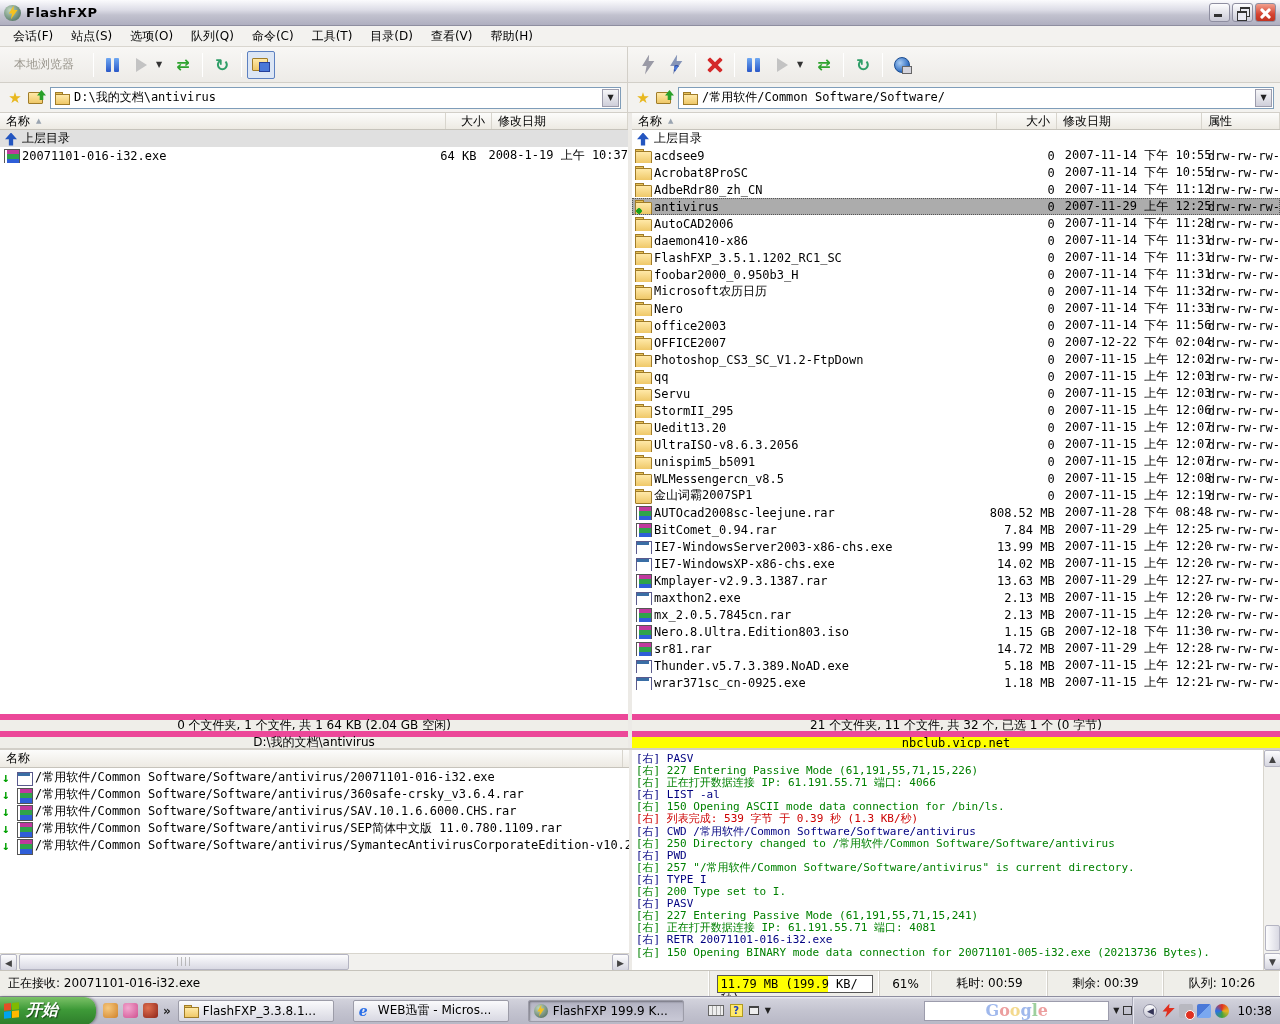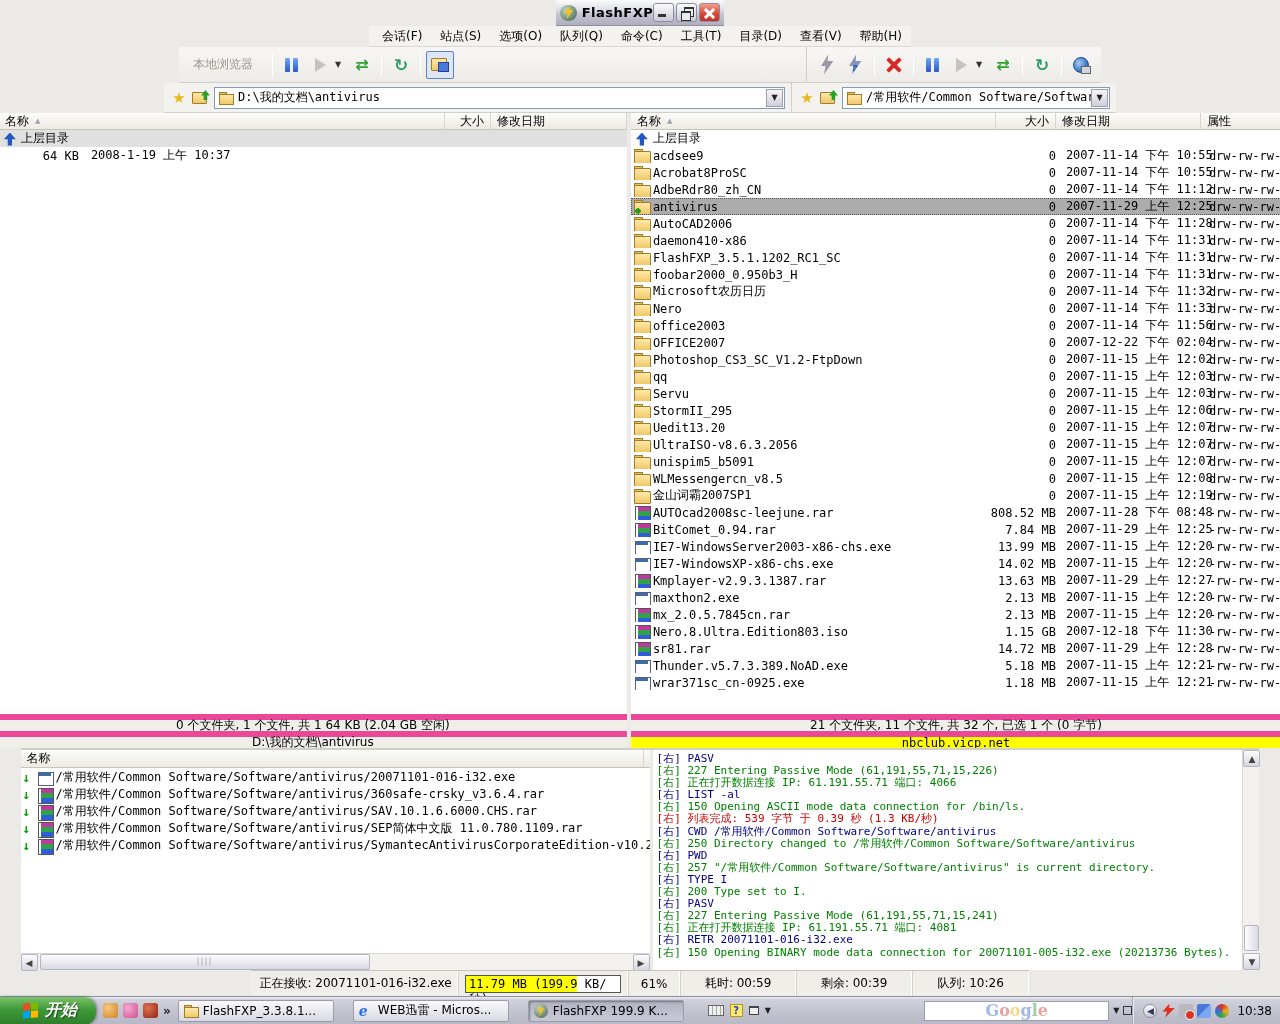--- a/index.html
+++ b/index.html
@@ -1,20 +1,20 @@
 <!DOCTYPE html>
 <html><head>
 <meta charset="utf-8">
 <style>
   * { margin:0; padding:0; box-sizing:border-box; }
   html,body { width:1280px; height:1024px; overflow:hidden; background:#ECEAE6;
     font-family:"DejaVu Sans","Liberation Sans",sans-serif; font-size:12px; color:#000; }
 
   
-  .window { position:absolute; left:0; top:0; right:0; bottom:28px; display:flex; flex-direction:column; background:#ECEAE6;align-items:center; }
+  .window { position:absolute; left:0; top:0; right:0; bottom:28px; display:flex; flex-direction:column; background:#ECEAE6; }
   .titlebar { height:26px; flex:none; display:flex; align-items:center; padding:0 4px;
     background:linear-gradient(180deg,#FBFBFD 0%,#DCDCE6 40%,#C2C2CF 60%,#AFAFC0 100%);
     border-bottom:1px solid #8E8EA0; }
   .title-text { font-weight:bold; font-size:13px; margin-left:5px; letter-spacing:.5px; }
   .winbtns { margin-left:auto; display:flex; gap:2px; }
   .wbtn { width:21px; height:19px; border:1px solid #8E8EA0; border-radius:3px; position:relative;
     background:linear-gradient(180deg,#FDFDFE,#CACAD6); }
   .wbtn.close { background:linear-gradient(180deg,#F2A08E,#D54432 60%,#C03322); }
   .wbtn.min::after { content:""; position:absolute; left:4px; bottom:4px; width:8px; height:3px; background:#333; }
   .wbtn.rest::before { content:""; position:absolute; left:7px; top:3px; width:8px; height:7px; border:1px solid #333; border-top-width:2px; background:#E9E9F1; }
@@ -139,21 +139,21 @@
   .seg.prog { width:170px; }
   .progress-box { width:156px; height:18px; border:1px solid #555; background:#FFF; position:relative; font-family:"DejaVu Sans Mono","Liberation Mono",monospace; }
   .progress-fill { position:absolute; left:0; top:0; bottom:0; width:72%; background:#FFFF00; }
   .progress-text { position:absolute; left:3px; top:1px; font-size:12px; }
   .seg.pct { width:52px; }
   .seg.time { width:116px; }
 
   
   .taskbar { position:absolute; left:0; bottom:0; width:1280px; height:28px; display:flex; align-items:center;
     background:linear-gradient(180deg,#F0F0F5 0%,#D2D2DC 8%,#C4C4D0 50%,#B8B8C6 100%); border-top:1px solid #8E8EA0; }
-  .startbtn { height:28px; width:96px; flex:none; display:flex; align-items:center; gap:6px; padding-left:23px;
+  .startbtn { height:28px; width:96px; flex:none; display:flex; align-items:center; gap:6px; padding-left:4px;
     background:linear-gradient(180deg,#7CC268 0%,#3E9A38 45%,#2E7D2B 100%); border-radius:0 12px 12px 0; box-shadow:1px 0 3px rgba(0,0,0,.4); }
   .flag { width:16px; height:15px; display:grid; grid-template-columns:7px 7px; grid-template-rows:7px 7px; gap:1px; transform:skewY(-6deg); }
   .flag span:nth-child(1){background:#E34F26;} .flag span:nth-child(2){background:#7FBA00;}
   .flag span:nth-child(3){background:#00A4EF;} .flag span:nth-child(4){background:#FFB900;}
   .start-label { color:#FFF; font-weight:bold; font-style:italic; font-size:16px; text-shadow:1px 1px 1px rgba(0,0,0,.5); }
   .quick { display:flex; align-items:center; gap:5px; padding:0 7px; flex:none; }
   .ql { width:15px; height:15px; border-radius:3px; }
   .ql.a { background:radial-gradient(circle at 5px 5px,#F6C87E,#D0822A); }
   .ql.b { background:radial-gradient(circle at 5px 5px,#F2A8D0,#D05090); }
   .ql.c { background:radial-gradient(circle at 5px 5px,#E07050,#8E2418); }
@@ -318,20 +318,24 @@
           <div class="row softsel">
     <span class="cell name">
               <span class="ic ic-up"></span>
               <span class="fname">上层目录</span>
             </span>
     <span class="cell size"></span>
     <span class="cell date"></span>
 
   </div>
           <div class="row">
+    <span class="cell name">
+              <span class="ic ic-rar"></span>
+              <span class="fname">20071101-016-i32.exe</span>
+            </span>
     <span class="cell size">64 KB</span>
     <span class="cell date">2008-1-19 上午 10:37</span>
 
   </div>
         </div>
       <div class="pane-status">0 个文件夹, 1 个文件, 共 1 64 KB (2.04 GB 空闲)</div>
       <div class="pane-status">D:\我的文档\antivirus</div>
     </div>
     <div class="splitter"></div>
     <div class="pane pane-right">

